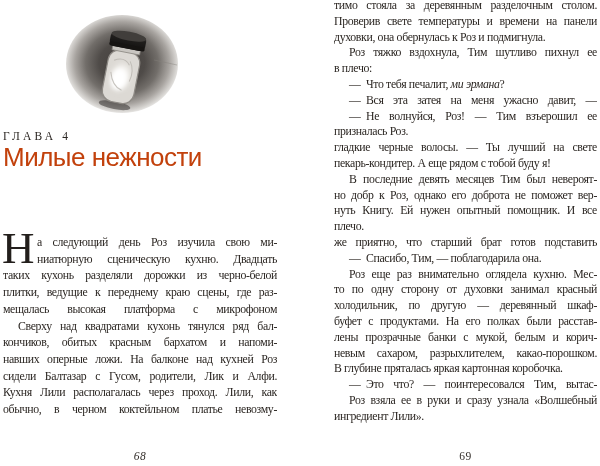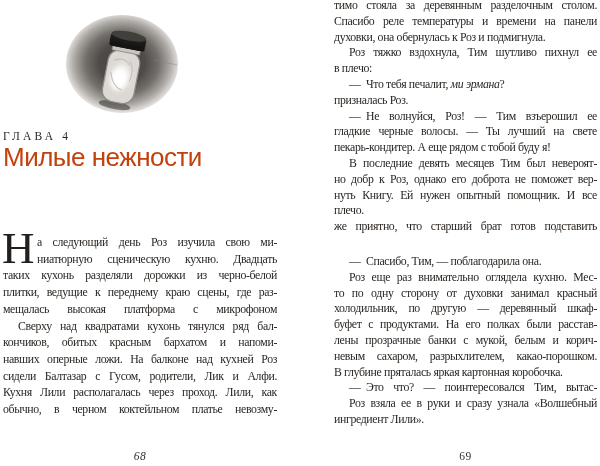--- a/index.html
+++ b/index.html
@@ -114,35 +114,36 @@
         <div class="bline just">Кухня Лили располагалась через проход. Лили, как</div>
         <div class="bline just">обычно, в черном коктейльном платье невозму-</div>
       </div>
 
     <div class="pagenum left">68</div>
   </div>
 
   <div>
     <div class="textcol right-col" id="right-lines">
         <div class="bline just">тимо стояла за деревянным разделочным столом.</div>
-        <div class="bline just">Спасибо реле температуры и времени на панели</div>
+        <div class="bline just">Проверив свете температуры и времени на панели</div>
         <div class="bline">духовки, она обернулась к Роз и подмигнула.</div>
         <div class="bline just" style="padding-left: 15px;">Роз тяжко вздохнула, Тим шутливо пихнул ее</div>
         <div class="bline">в плечо:</div>
         <div class="bline" style="padding-left: 15px;"><span>— Что тебя печалит, </span><i>ми эрмана</i><span>?</span></div>
+        <div class="bline just" style="padding-left: 15px;">— Вся эта затея на меня ужасно давит, —</div>
+        <div class="bline just" style="padding-left: 15px;">— Не волнуйся, Роз! — Тим взъерошил ее</div>
         <div class="bline">призналась Роз.</div>
-        <div class="bline just" style="padding-left: 15px;">— Не волнуйся, Роз! — Тим взъерошил ее</div>
         <div class="bline just">гладкие черные волосы. — Ты лучший на свете</div>
         <div class="bline">пекарь-кондитер. А еще рядом с тобой буду я!</div>
         <div class="bline just" style="padding-left: 15px;">В последние девять месяцев Тим был невероят-</div>
         <div class="bline just">но добр к Роз, однако его доброта не поможет вер-</div>
         <div class="bline just">нуть Книгу. Ей нужен опытный помощник. И все</div>
         <div class="bline">плечо.</div>
         <div class="bline just">же приятно, что старший брат готов подставить</div>
-        <div class="bline" style="padding-left: 15px; margin-top: 19px;">— Спасибо, Тим, — поблагодарила она.</div>
+        <div class="bline" style="padding-left: 15px;">— Спасибо, Тим, — поблагодарила она.</div>
         <div class="bline just" style="padding-left: 15px;">Роз еще раз внимательно оглядела кухню. Мес-</div>
         <div class="bline just">то по одну сторону от духовки занимал красный</div>
         <div class="bline just">холодильник, по другую — деревянный шкаф-</div>
         <div class="bline just">буфет с продуктами. На его полках были расстав-</div>
         <div class="bline just">лены прозрачные банки с мукой, белым и корич-</div>
         <div class="bline just">невым сахаром, разрыхлителем, какао-порошком.</div>
         <div class="bline">В глубине пряталась яркая картонная коробочка.</div>
         <div class="bline just" style="padding-left: 15px;">— Это что? — поинтересовался Тим, вытас-</div>
         <div class="bline just" style="padding-left: 15px;">Роз взяла ее в руки и сразу узнала «Волшебный</div>
         <div class="bline">ингредиент Лили».</div>

